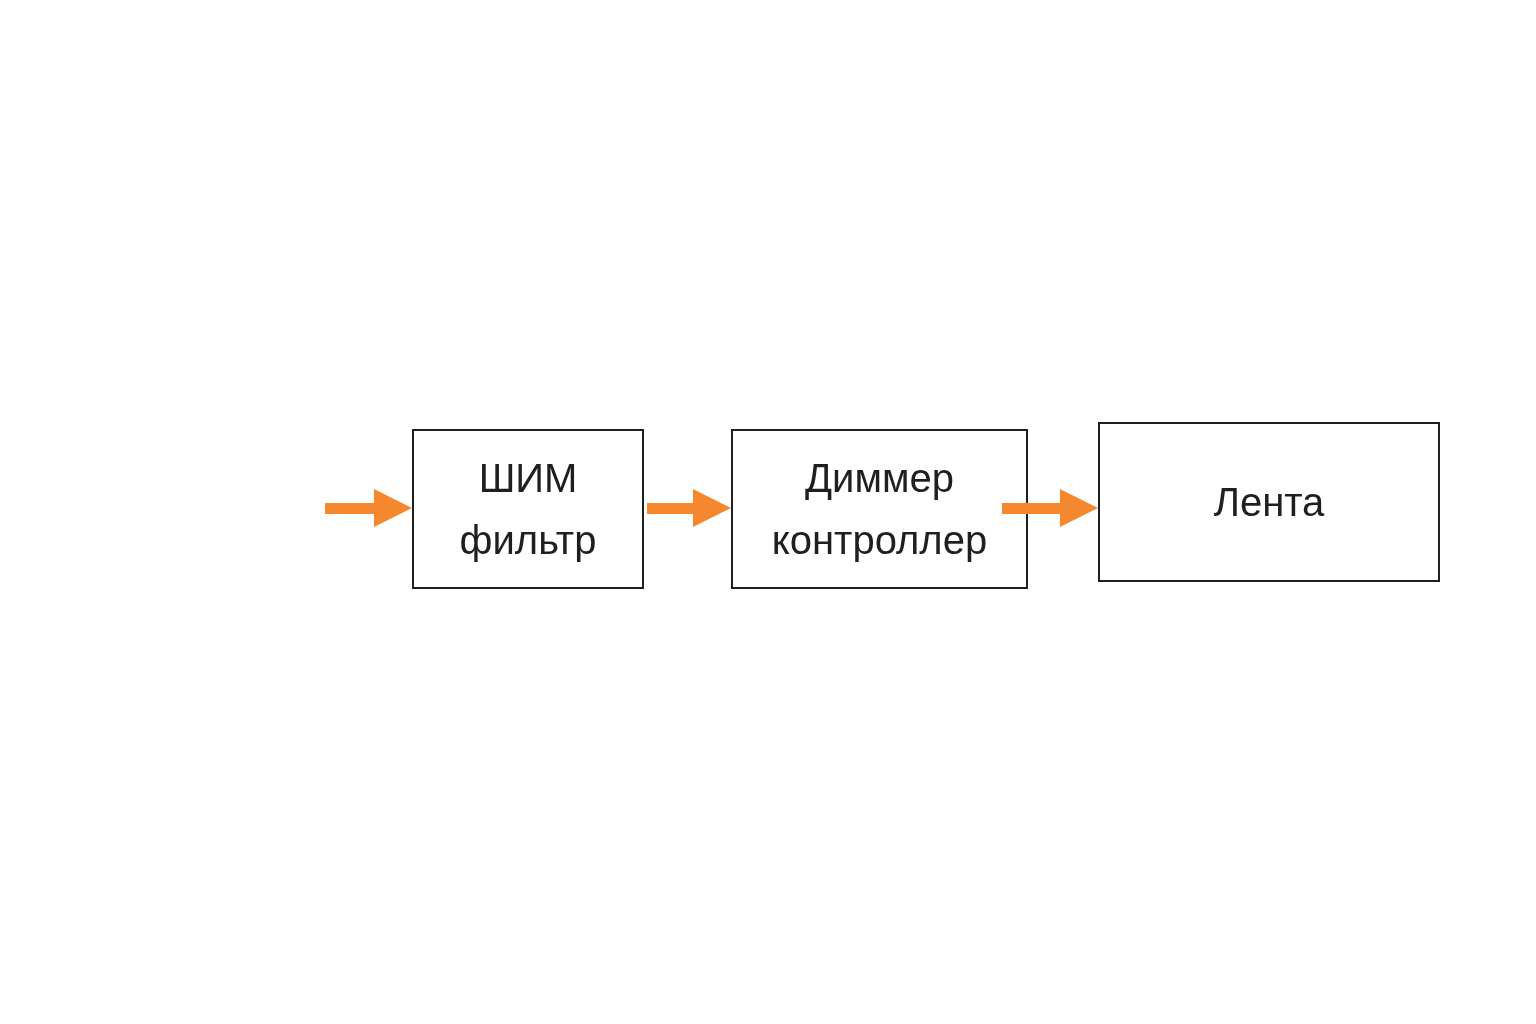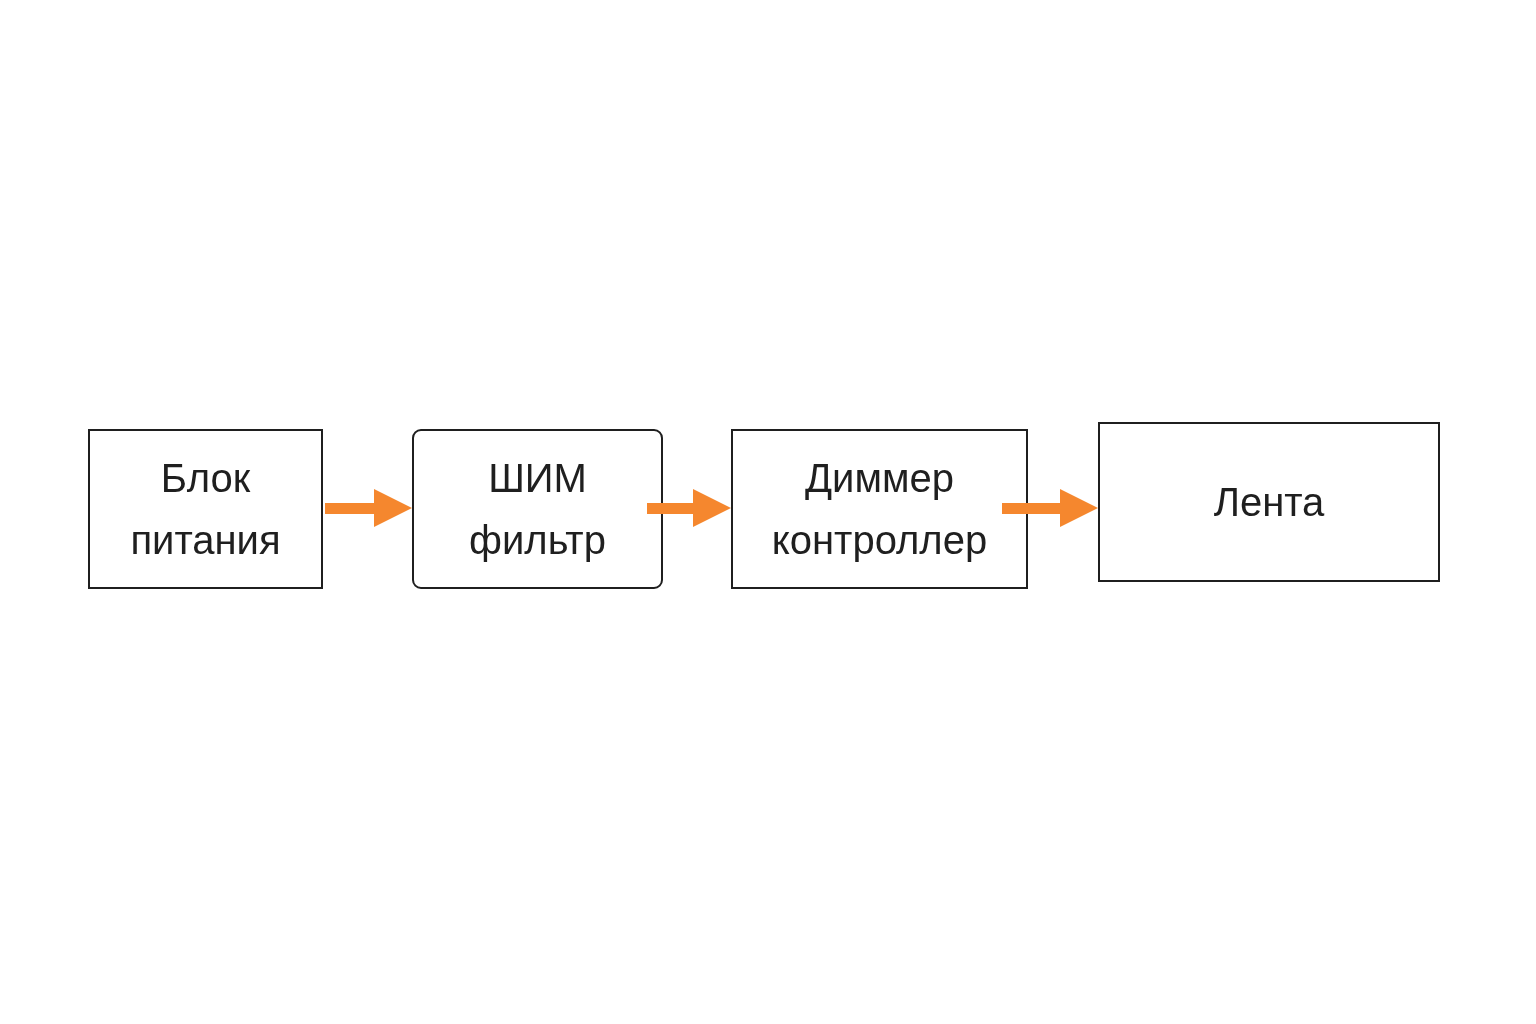--- a/index.html
+++ b/index.html
@@ -31,21 +31,21 @@
     display: flex;
     align-items: center;
     justify-content: center;
     text-align: center;
     color: var(--text);
     font-size: 40px;
     line-height: 1.55;
     white-space: pre-line;
   }
   .node-1 { left: 88px;   width: 235px; }
-  .node-2 { left: 412px;  width: 251px; border-radius: 9px; }
+  .node-2 { left: 412px;  width: 232px; }
   .node-3 { left: 731px;  width: 297px; }
   .node-4 { left: 1098px; width: 342px; top: 422px; }
   .arrow {
     position: absolute;
     top: 489px;            
     height: 38px;
     display: flex;
     align-items: center;
   }
   .arrow-1 { left: 325px;  width: 87px; }
@@ -63,22 +63,20 @@
     border-top: 19px solid transparent;
     border-bottom: 19px solid transparent;
     border-left: 38px solid var(--arrow);
   }
 </style>
 </head>
 <body>
 
 <div class="canvas">
 
-  <div class="node node-1">Блок
-питания</div>
 
   <div class="arrow arrow-1">
     <div class="shaft"></div>
     <div class="head"></div>
   </div>
 
   <div class="node node-2">ШИМ
 фильтр</div>
 
   <div class="arrow arrow-2">

